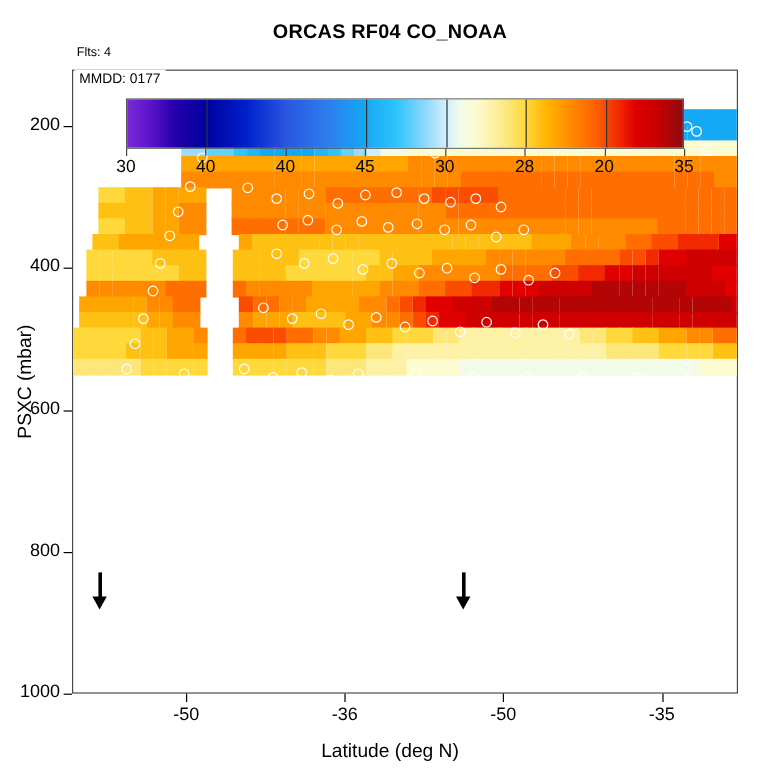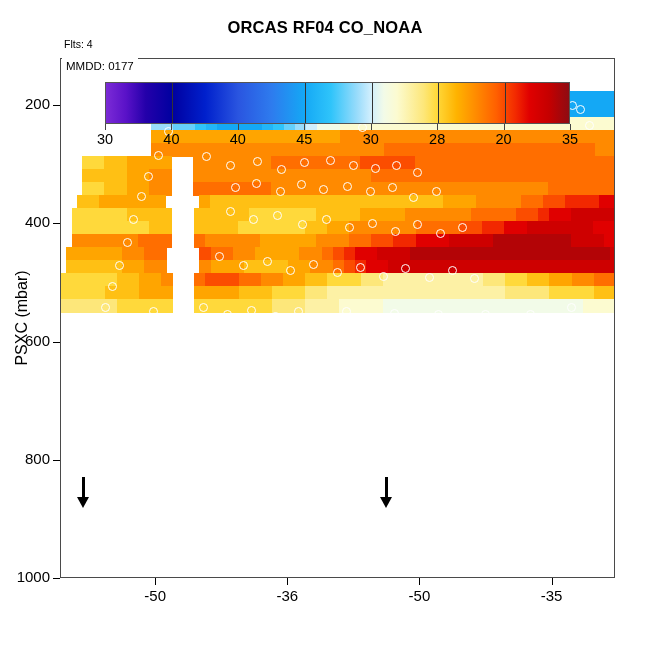--- a/index.html
+++ b/index.html
@@ -1007,20 +1007,21 @@
       <div class="cb-tick" style="left: 265.714px;"></div>
       <div class="cb-lab" style="left: 265.714px;">30</div>
       <div class="cb-tick" style="left: 332.143px;"></div>
       <div class="cb-lab" style="left: 332.143px;">28</div>
       <div class="cb-tick" style="left: 398.571px;"></div>
       <div class="cb-lab" style="left: 398.571px;">20</div>
       <div class="cb-tick" style="left: 465px;"></div>
       <div class="cb-lab" style="left: 465px;">35</div>
     </div>
 
+  <div class="abs" id="xtitle">Latitude (deg N)</div>
 
 <div class="abs" style="left: 53px; top: 105.273px; width: 7px; height: 1px; background: rgb(0, 0, 0);"></div>
     <div class="abs" style="left: -2px; top: 95.2727px; width: 52px; text-align: right; font-size: 15px; color: rgb(0, 0, 0);">200</div>
     <div class="abs" style="left: 53px; top: 223.455px; width: 7px; height: 1px; background: rgb(0, 0, 0);"></div>
     <div class="abs" style="left: -2px; top: 213.455px; width: 52px; text-align: right; font-size: 15px; color: rgb(0, 0, 0);">400</div>
     <div class="abs" style="left: 53px; top: 341.636px; width: 7px; height: 1px; background: rgb(0, 0, 0);"></div>
     <div class="abs" style="left: -2px; top: 331.636px; width: 52px; text-align: right; font-size: 15px; color: rgb(0, 0, 0);">600</div>
     <div class="abs" style="left: 53px; top: 459.818px; width: 7px; height: 1px; background: rgb(0, 0, 0);"></div>
     <div class="abs" style="left: -2px; top: 449.818px; width: 52px; text-align: right; font-size: 15px; color: rgb(0, 0, 0);">800</div>
     <div class="abs" style="left: 53px; top: 578px; width: 7px; height: 1px; background: rgb(0, 0, 0);"></div>

